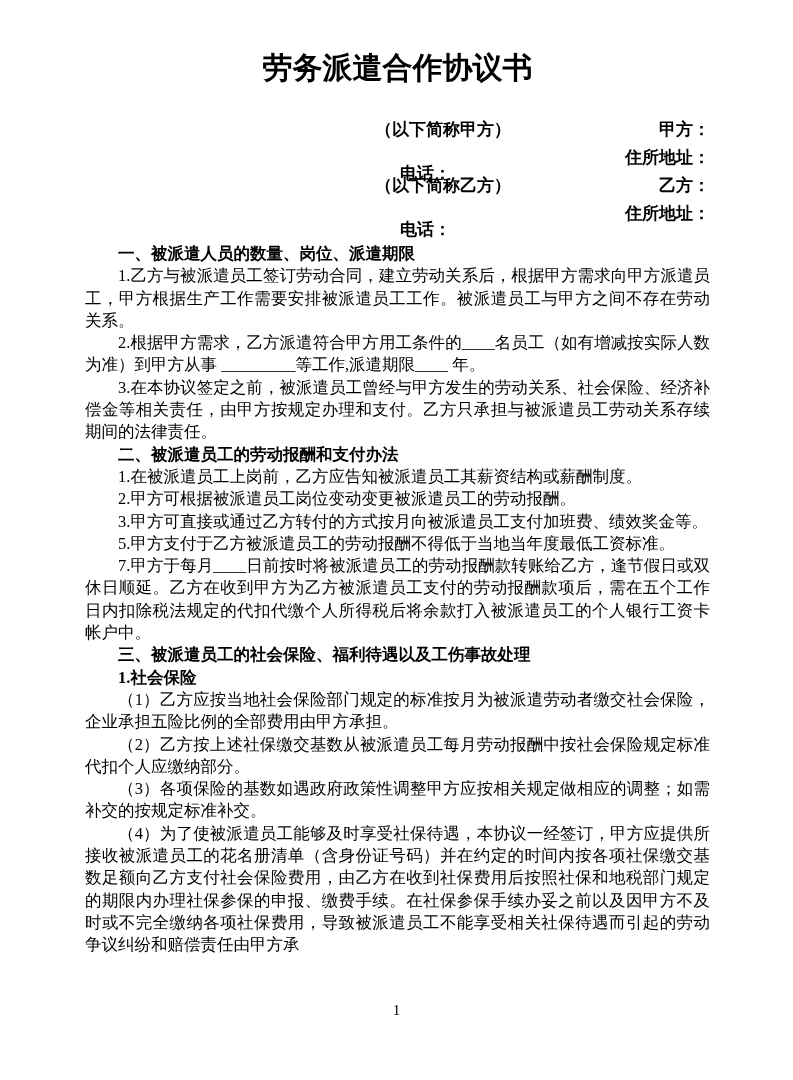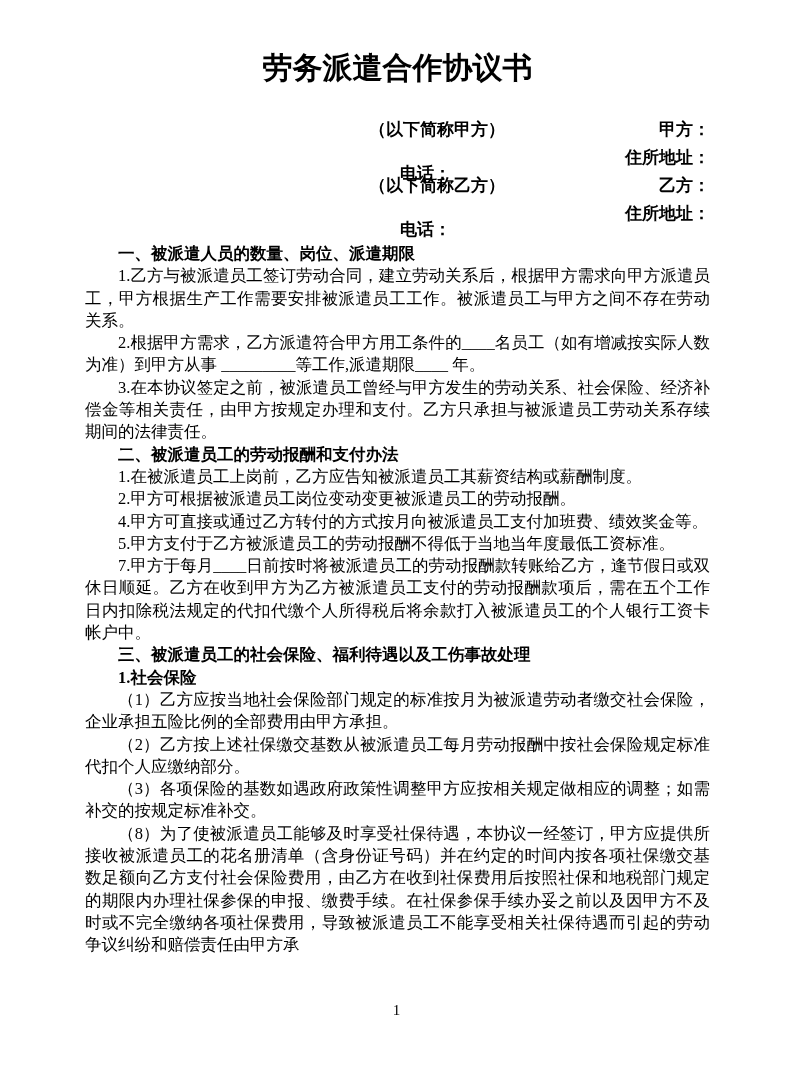--- a/index.html
+++ b/index.html
@@ -21,21 +21,21 @@
     text-align: center;
     white-space: nowrap;
   }
   .party-block {
     margin-top: 30px;
     font-size: 17px;
     font-weight: bold;
     line-height: 28px;
   }
   .party-row { position: relative; text-align: right; }
-  .party-alias { position: absolute; left: 284px; top: 0; }
+  .party-alias { position: absolute; left: 290px; top: 0; }
   .party-phone { position: absolute; left: 315px; top: 16px; }
   .doc-body {
     margin-top: 15px;
     font-size: 16.5px;
     line-height: 22.3px;
     text-align: justify;
   }
   .para { text-indent: 2em; }
   .heading { text-indent: 2em; font-weight: bold; }
   .page-number {
@@ -75,26 +75,26 @@
   </div>
 
   <div class="doc-body">
     <div class="heading">一、被派遣人员的数量、岗位、派遣期限</div>
     <div class="para">1.乙方与被派遣员工签订劳动合同，建立劳动关系后，根据甲方需求向甲方派遣员工，甲方根据生产工作需要安排被派遣员工工作。被派遣员工与甲方之间不存在劳动关系。</div>
     <div class="para">2.根据甲方需求，乙方派遣符合甲方用工条件的____名员工（如有增减按实际人数为准）到甲方从事 _________等工作,派遣期限____ 年。</div>
     <div class="para">3.在本协议签定之前，被派遣员工曾经与甲方发生的劳动关系、社会保险、经济补偿金等相关责任，由甲方按规定办理和支付。乙方只承担与被派遣员工劳动关系存续期间的法律责任。</div>
     <div class="heading">二、被派遣员工的劳动报酬和支付办法</div>
     <div class="para">1.在被派遣员工上岗前，乙方应告知被派遣员工其薪资结构或薪酬制度。</div>
     <div class="para">2.甲方可根据被派遣员工岗位变动变更被派遣员工的劳动报酬。</div>
-    <div class="para">4.甲方可直接或通过乙方转付的方式按月向被派遣员工支付加班费、绩效奖金等。</div>
+    <div class="para">3.甲方可直接或通过乙方转付的方式按月向被派遣员工支付加班费、绩效奖金等。</div>
     <div class="para">5.甲方支付于乙方被派遣员工的劳动报酬不得低于当地当年度最低工资标准。</div>
     <div class="para">7.甲方于每月____日前按时将被派遣员工的劳动报酬款转账给乙方，逢节假日或双休日顺延。乙方在收到甲方为乙方被派遣员工支付的劳动报酬款项后，需在五个工作日内扣除税法规定的代扣代缴个人所得税后将余款打入被派遣员工的个人银行工资卡帐户中。</div>
     <div class="heading">三、被派遣员工的社会保险、福利待遇以及工伤事故处理</div>
     <div class="heading">1.社会保险</div>
     <div class="para">（1）乙方应按当地社会保险部门规定的标准按月为被派遣劳动者缴交社会保险，企业承担五险比例的全部费用由甲方承担。</div>
     <div class="para">（2）乙方按上述社保缴交基数从被派遣员工每月劳动报酬中按社会保险规定标准代扣个人应缴纳部分。</div>
     <div class="para">（3）各项保险的基数如遇政府政策性调整甲方应按相关规定做相应的调整；如需补交的按规定标准补交。</div>
-    <div class="para">（8）为了使被派遣员工能够及时享受社保待遇，本协议一经签订，甲方应提供所接收被派遣员工的花名册清单（含身份证号码）并在约定的时间内按各项社保缴交基数足额向乙方支付社会保险费用，由乙方在收到社保费用后按照社保和地税部门规定的期限内办理社保参保的申报、缴费手续。在社保参保手续办妥之前以及因甲方不及时或不完全缴纳各项社保费用，导致被派遣员工不能享受相关社保待遇而引起的劳动争议纠纷和赔偿责任由甲方承</div>
+    <div class="para">（4）为了使被派遣员工能够及时享受社保待遇，本协议一经签订，甲方应提供所接收被派遣员工的花名册清单（含身份证号码）并在约定的时间内按各项社保缴交基数足额向乙方支付社会保险费用，由乙方在收到社保费用后按照社保和地税部门规定的期限内办理社保参保的申报、缴费手续。在社保参保手续办妥之前以及因甲方不及时或不完全缴纳各项社保费用，导致被派遣员工不能享受相关社保待遇而引起的劳动争议纠纷和赔偿责任由甲方承</div>
   </div>
 
   <div class="page-number">1</div>
 
 </div>
 
 </body></html>

